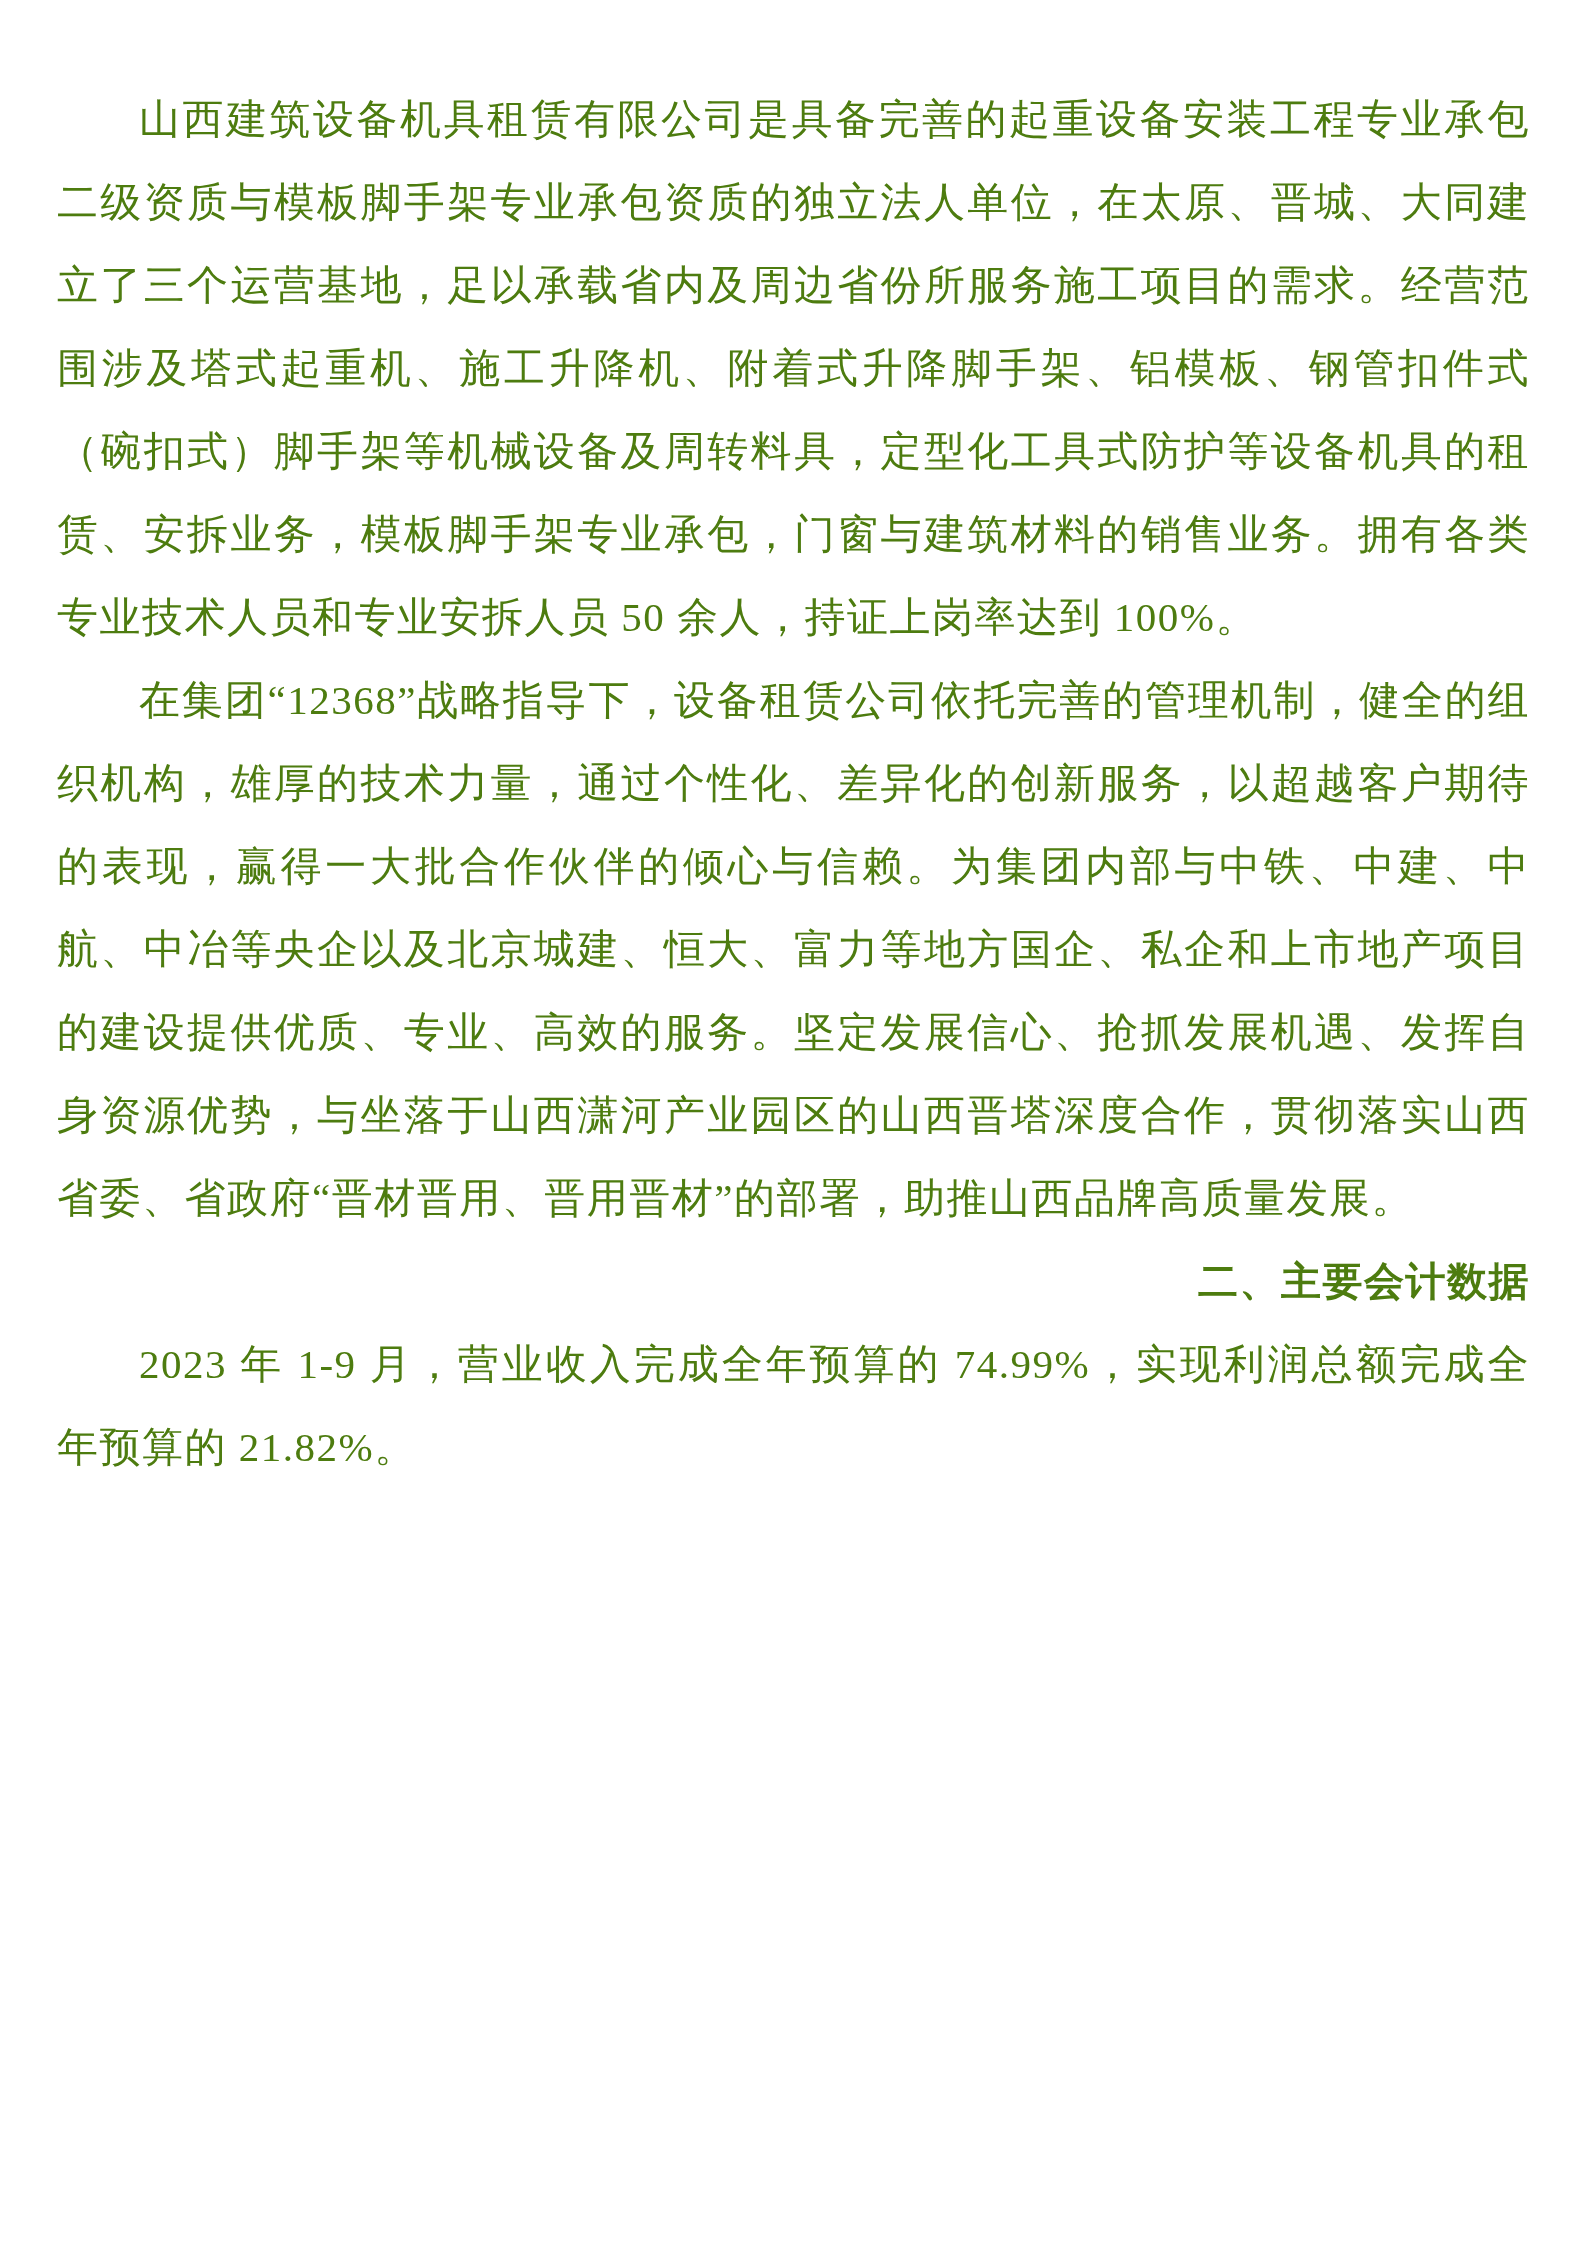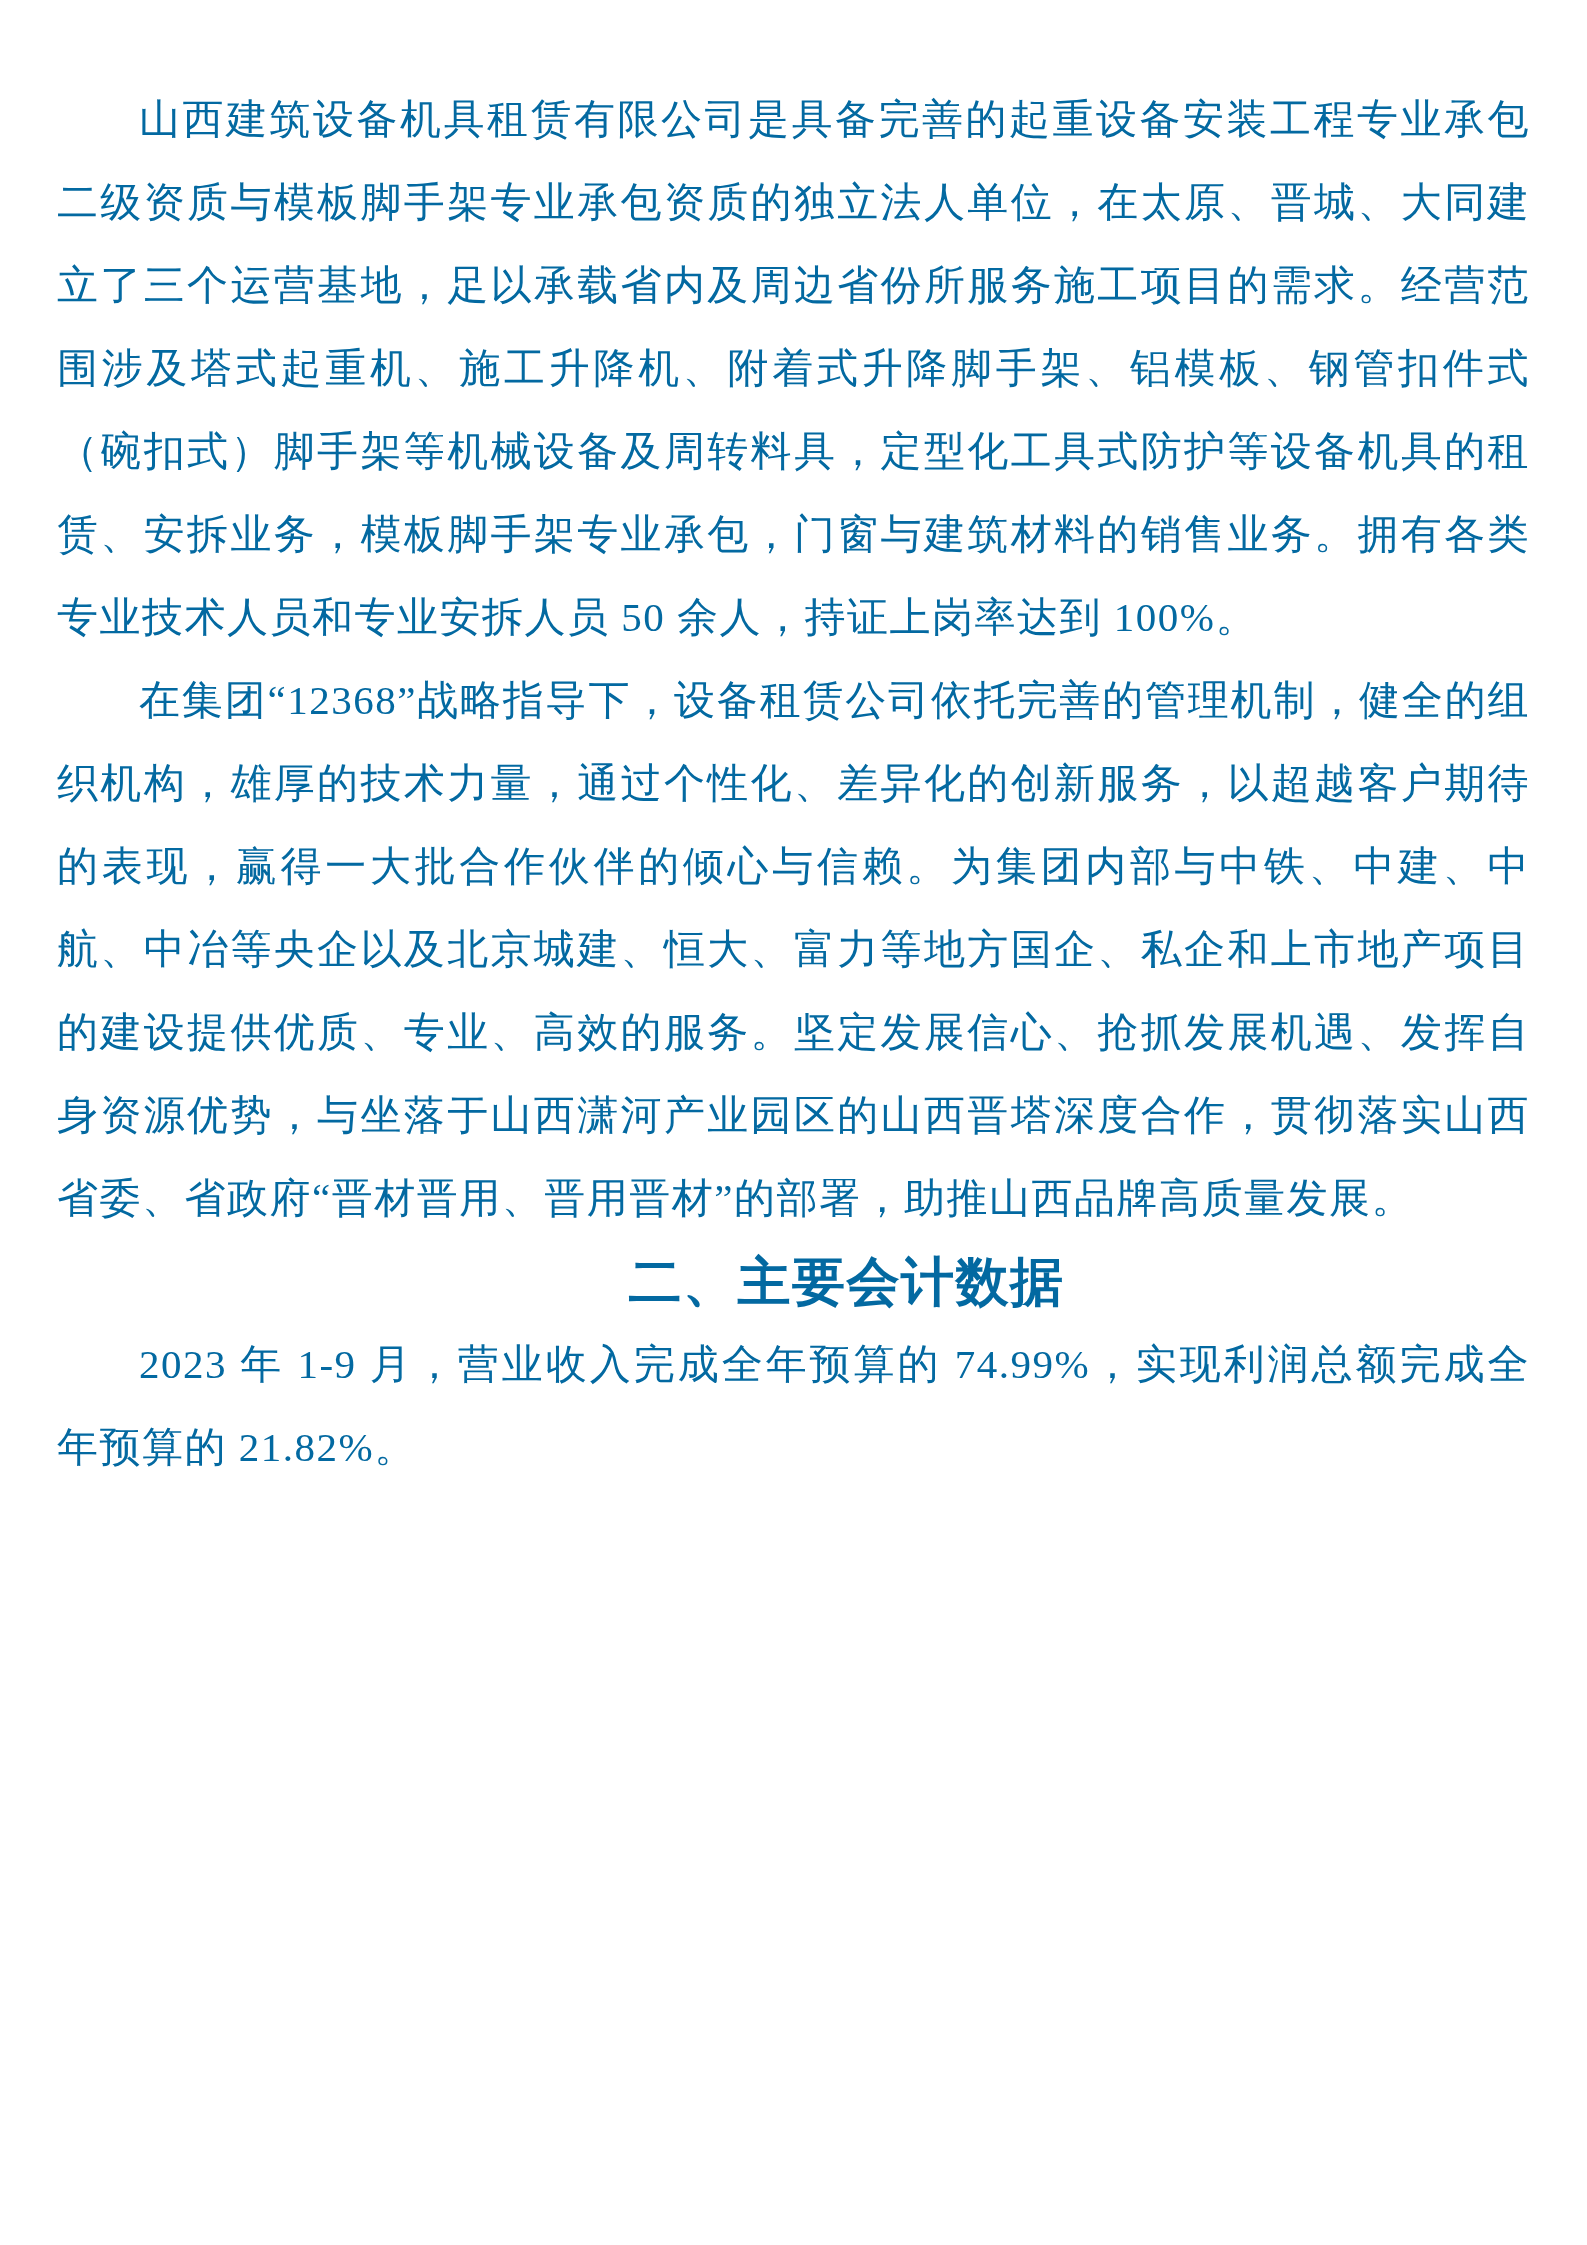--- a/index.html
+++ b/index.html
@@ -10,39 +10,39 @@
     width: 1587px;
     height: 2245px;
     overflow: hidden;
   }
   .page {
     box-sizing: border-box;
     width: 1587px;
     height: 2245px;
     padding: 78px 57px 0 57px;
     background: #ffffff;
-    color: #0369a1;
+    color: #4d7c0f;
     font-family: "Liberation Serif", "DejaVu Serif", serif;
     font-size: 41px;
     line-height: 83px;
     letter-spacing: 1.5px;
   }
   .para {
     margin: 0;
     text-indent: 2em;
     text-align: justify;
     text-justify: inter-ideograph;
   }
   .heading {
     margin: 0;
     text-indent: 2em;
-    text-align: center;
+    text-align: right;
     font-family: "Liberation Sans", "DejaVu Sans", sans-serif;
     font-weight: bold;
-    font-size: 53px;
+    font-size: 40px;
   }
 </style>
 </head>
 <body>
 
 <div class="page">
   <p class="para">山西建筑设备机具租赁有限公司是具备完善的起重设备安装工程专业承包二级资质与模板脚手架专业承包资质的独立法人单位，在太原、晋城、大同建立了三个运营基地，足以承载省内及周边省份所服务施工项目的需求。经营范围涉及塔式起重机、施工升降机、附着式升降脚手架、铝模板、钢管扣件式（碗扣式）脚手架等机械设备及周转料具，定型化工具式防护等设备机具的租赁、安拆业务，模板脚手架专业承包，门窗与建筑材料的销售业务。拥有各类专业技术人员和专业安拆人员 50 余人，持证上岗率达到 100%。</p>
 
   <p class="para">在集团“12368”战略指导下，设备租赁公司依托完善的管理机制，健全的组织机构，雄厚的技术力量，通过个性化、差异化的创新服务，以超越客户期待的表现，赢得一大批合作伙伴的倾心与信赖。为集团内部与中铁、中建、中航、中冶等央企以及北京城建、恒大、富力等地方国企、私企和上市地产项目的建设提供优质、专业、高效的服务。坚定发展信心、抢抓发展机遇、发挥自身资源优势，与坐落于山西潇河产业园区的山西晋塔深度合作，贯彻落实山西省委、省政府“晋材晋用、晋用晋材”的部署，助推山西品牌高质量发展。</p>
 

